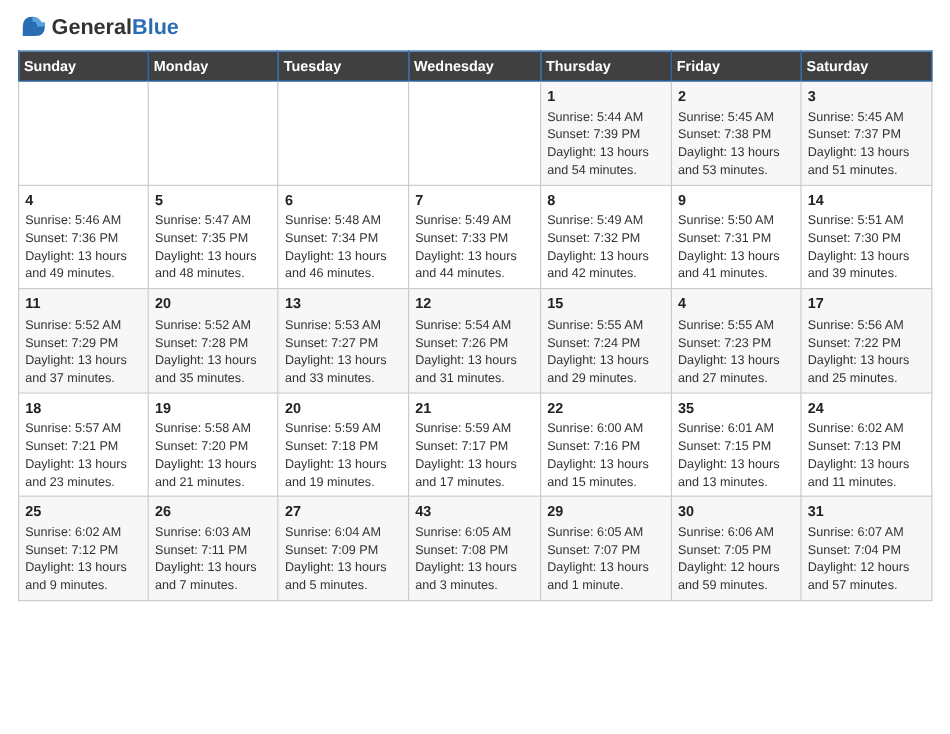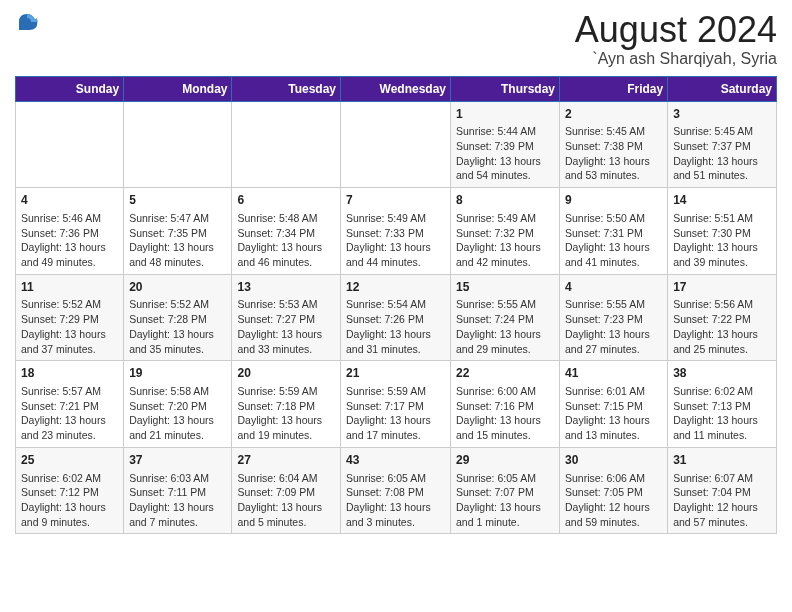--- a/index.html
+++ b/index.html
@@ -48,24 +48,24 @@
       font-size: 16px;
       font-weight: normal;
       color: #444;
     }
     .calendar {
       width: 100%;
       border-collapse: collapse;
       font-size: 11px;
     }
     .calendar thead tr th {
-      background-color: #4c1d95;
+      background-color: #404040;
       color: #fff;
       padding: 5px 4px;
-      text-align: right;
+      text-align: left;
       font-size: 12px;
       font-weight: bold;
       border: 1px solid #2a6db5;
     }
     .calendar tbody tr td {
       border: 1px solid #ccc;
       vertical-align: top;
       padding: 4px 5px;
       width: 113px;
       min-height: 80px;
@@ -96,24 +96,23 @@
   </style>
 </head>
 <body>
 
 <div class="header">
   <div class="logo">
     <svg class="logo-icon" viewBox="0 0 30 30" xmlns="http://www.w3.org/2000/svg">
       <path d="M5 15 Q5 5 15 5 Q22 5 25 12 Q28 8 28 15 Q28 25 18 25 L5 25 Z" fill="#2a6db5"></path>
       <path d="M15 5 Q22 5 25 12 Q28 8 28 15 L20 15 Q20 10 15 10 Z" fill="#5ba3e0"></path>
     </svg>
-  </div>
-  <div class="title-block">
-    <h1>August 2024</h1>
-    <h2>`Ayn ash Sharqiyah, Syria</h2>
+    <div>
+      <span class="logo-text-general">General</span><span class="logo-text-blue">Blue</span>
+    </div>
   </div>
 </div>
 
 <table class="calendar">
   <thead>
     <tr>
     <th>Sunday</th>
         <th>Monday</th>
         <th>Tuesday</th>
         <th>Wednesday</th>
@@ -216,35 +215,35 @@
         </td>
         <td>
           <span class="day-num">21</span>
           <div class="day-info">Sunrise: 5:59 AM<br>Sunset: 7:17 PM<br>Daylight: 13 hours<br>and 17 minutes.</div>
         </td>
         <td>
           <span class="day-num">22</span>
           <div class="day-info">Sunrise: 6:00 AM<br>Sunset: 7:16 PM<br>Daylight: 13 hours<br>and 15 minutes.</div>
         </td>
         <td>
-          <span class="day-num">41</span>
+          <span class="day-num">35</span>
           <div class="day-info">Sunrise: 6:01 AM<br>Sunset: 7:15 PM<br>Daylight: 13 hours<br>and 13 minutes.</div>
         </td>
         <td>
-          <span class="day-num">38</span>
+          <span class="day-num">24</span>
           <div class="day-info">Sunrise: 6:02 AM<br>Sunset: 7:13 PM<br>Daylight: 13 hours<br>and 11 minutes.</div>
         </td>
       </tr>
       <tr>
         <td>
           <span class="day-num">25</span>
           <div class="day-info">Sunrise: 6:02 AM<br>Sunset: 7:12 PM<br>Daylight: 13 hours<br>and 9 minutes.</div>
         </td>
         <td>
-          <span class="day-num">37</span>
+          <span class="day-num">26</span>
           <div class="day-info">Sunrise: 6:03 AM<br>Sunset: 7:11 PM<br>Daylight: 13 hours<br>and 7 minutes.</div>
         </td>
         <td>
           <span class="day-num">27</span>
           <div class="day-info">Sunrise: 6:04 AM<br>Sunset: 7:09 PM<br>Daylight: 13 hours<br>and 5 minutes.</div>
         </td>
         <td>
           <span class="day-num">43</span>
           <div class="day-info">Sunrise: 6:05 AM<br>Sunset: 7:08 PM<br>Daylight: 13 hours<br>and 3 minutes.</div>
         </td>

